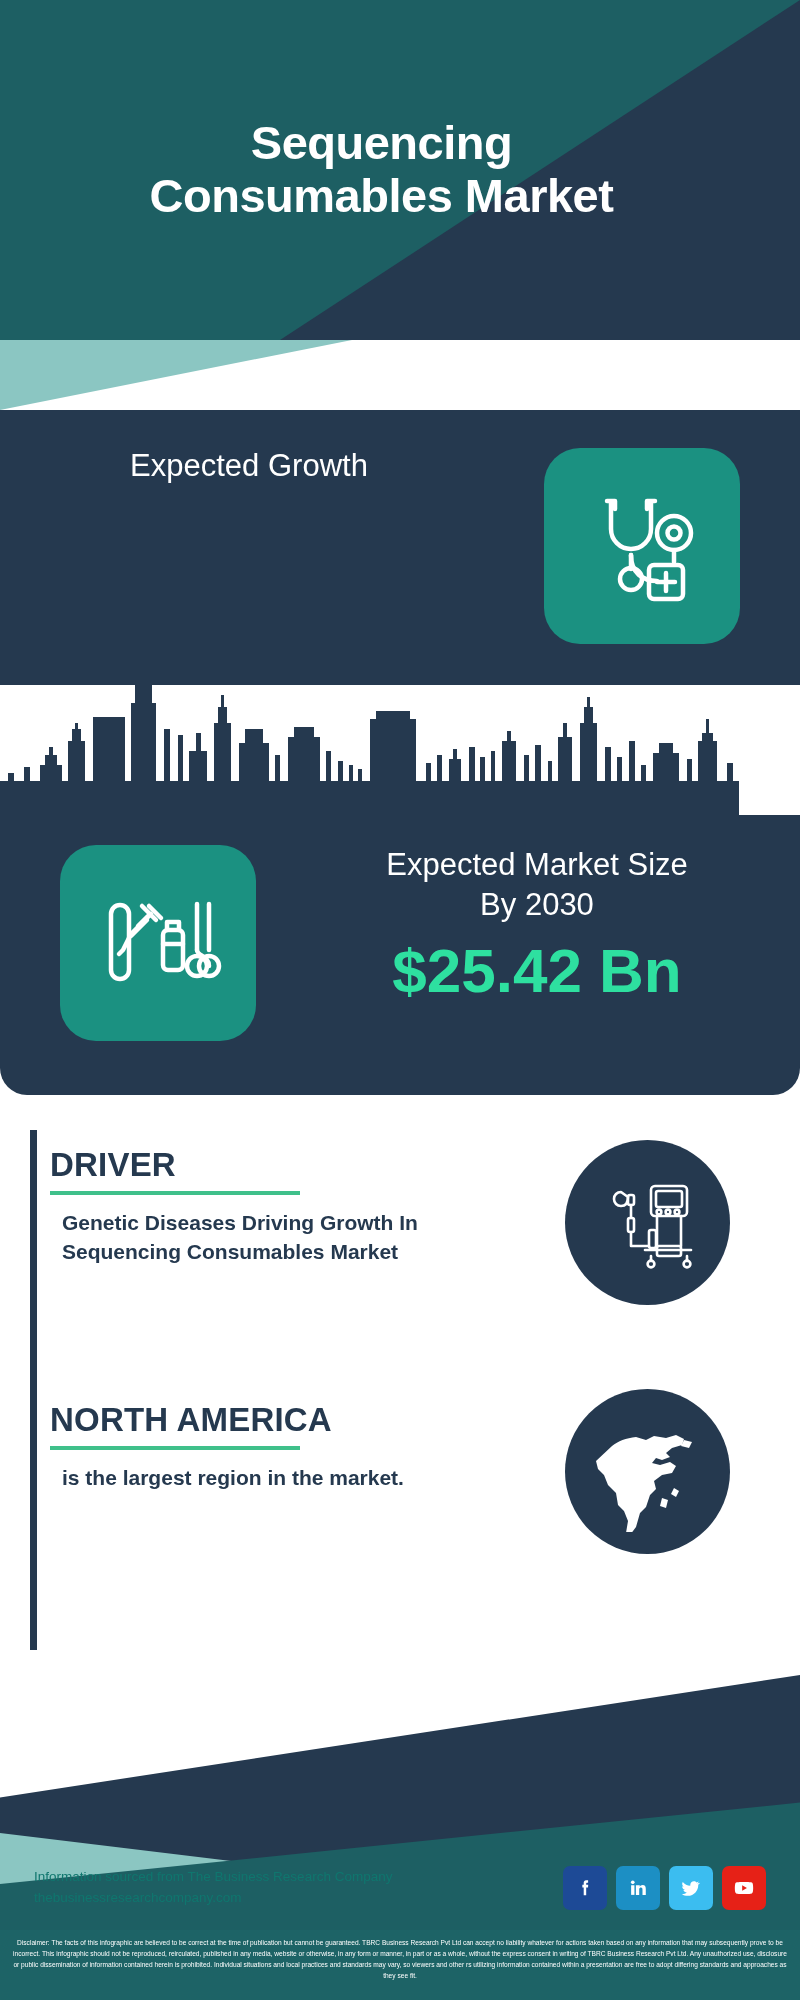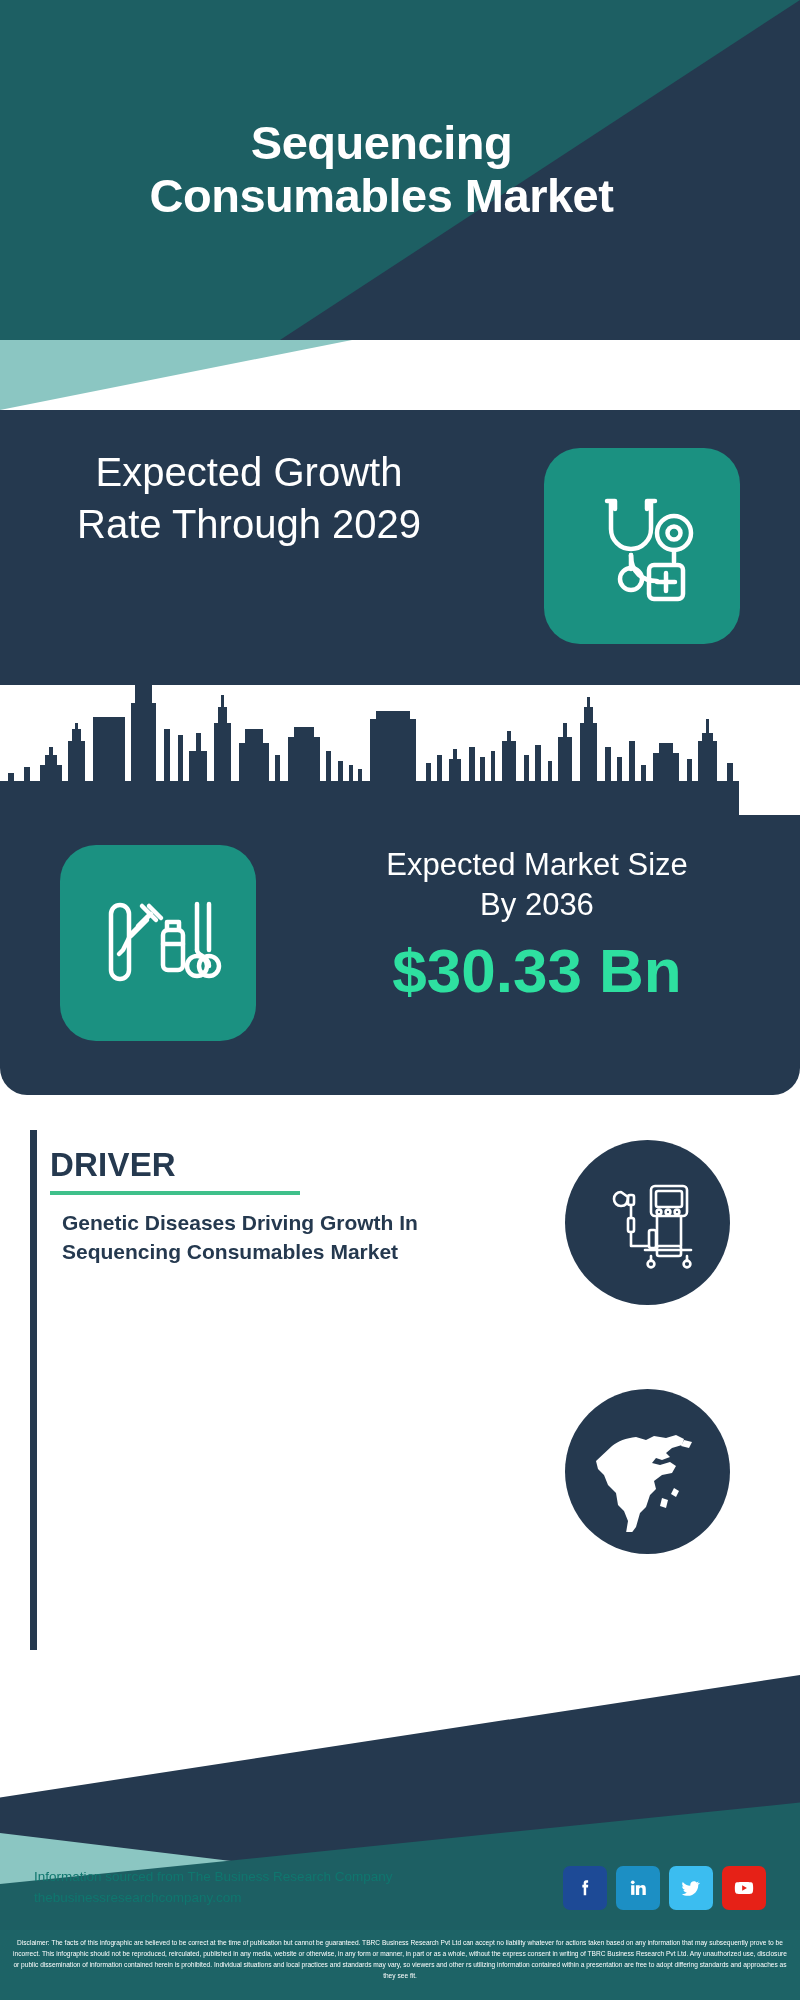--- a/index.html
+++ b/index.html
@@ -41,21 +41,21 @@
 
   
   .growth {
     position:absolute; left:0; top:410px; width:800px; height:275px;
     background:#25394f;
   }
   .growth-text {
     position:absolute; left:24px; top:36px; width:450px;
     text-align:center; color:#ffffff;
   }
-  .growth-label { font-size:40px; line-height:1.3; font-weight:normal; }
+  .growth-label { font-size:31px; line-height:1.3; font-weight:normal; }
   .growth-value {
     font-size:62px; font-weight:bold; color:#2ee0a0;
     margin-top:16px; line-height:1.05;
   }
   .icon-tile {
     position:absolute; width:196px; height:196px; border-radius:36px;
     background:#1b9181; display:flex; align-items:center; justify-content:center;
   }
   .icon-tile-1 { right:60px; top:38px; }
 
@@ -169,21 +169,20 @@
     </div>
   </div>
   <div class="hdr-band">
     <div class="hdr-band-tri"></div>
   </div>
 
   <div class="growth">
     <div class="growth-text">
       <div class="growth-label">
         <div>Expected Growth</div>
-        <div>Rate Through 2029</div>
       </div>
     </div>
     <div class="icon-tile icon-tile-1">
       <svg width="130" height="130" viewBox="0 0 130 130" fill="none" stroke="#ffffff" stroke-width="4.5" stroke-linecap="round" stroke-linejoin="round">
         <path d="M34 22 v26 a20 20 0 0 0 40 0 V22"></path>
         <path d="M30 20 h8 v8"></path>
         <path d="M78 20 h-8 v8"></path>
         <path d="M54 88 v-14"></path>
         <circle cx="54" cy="98" r="11"></circle>
         <path d="M54 74 c0 18 12 26 26 26"></path>
@@ -213,23 +212,23 @@
         <path d="M104 26 v46"></path>
         <path d="M116 26 v46"></path>
         <circle cx="104" cy="88" r="10"></circle>
         <circle cx="116" cy="88" r="10"></circle>
         <path d="M104 72 c0 6 12 6 12 16"></path>
       </svg>
     </div>
     <div class="market-text">
       <div class="market-label">
         <div>Expected Market Size</div>
-        <div>By 2036</div>
-      </div>
-      <div class="market-value">$30.33 Bn</div>
+        <div>By 2030</div>
+      </div>
+      <div class="market-value">$25.42 Bn</div>
     </div>
   </div>
 
   <div class="insights">
 
     <div class="insight insight-1">
       <div class="ins-bar"></div>
       <div class="ins-body">
         <div class="ins-head">DRIVER</div>
         <div class="ins-rule"></div>
@@ -254,20 +253,25 @@
           <path d="M36 35 v13"></path>
           <rect x="33" y="48" width="6" height="14" rx="2"></rect>
           <path d="M36 62 v14 h18"></path>
           <rect x="54" y="60" width="7" height="18" rx="2"></rect>
         </svg>
       </div>
     </div>
 
     <div class="insight insight-2">
       <div class="ins-bar"></div>
+      <div class="ins-body">
+        <div class="ins-head">NORTH AMERICA</div>
+        <div class="ins-rule"></div>
+        <div class="ins-text">is the largest region in the market.</div>
+      </div>
       <div class="ins-circle">
         <svg width="120" height="120" viewBox="0 0 120 120">
           <path fill="#ffffff" d="M24 34 c6-5 14-8 24-9 l10 3 8-4 12 2 10-3 8 4 -2 6 -10 3 -6 5 4 4 -8 3 -6 -2 -4 5 8 2 10-3 6 4 -4 7 -10 2 -8 6 2 8 -6 6 -4 12 -6 6 -4 14 -6 8 -4 -2 2-12 -4-10 -6 -6 -2-12 -8-8 -4-10 -6-6 -2-8 Z"></path>
           <path fill="#ffffff" d="M74 86 l6 2 -2 8 -6 -2 Z"></path>
           <path fill="#ffffff" d="M86 76 l5 3 -3 6 -5 -3 Z"></path>
           <path fill="#ffffff" d="M96 28 l8 2 -3 6 -8 -2 Z"></path>
         </svg>
       </div>
     </div>
 

